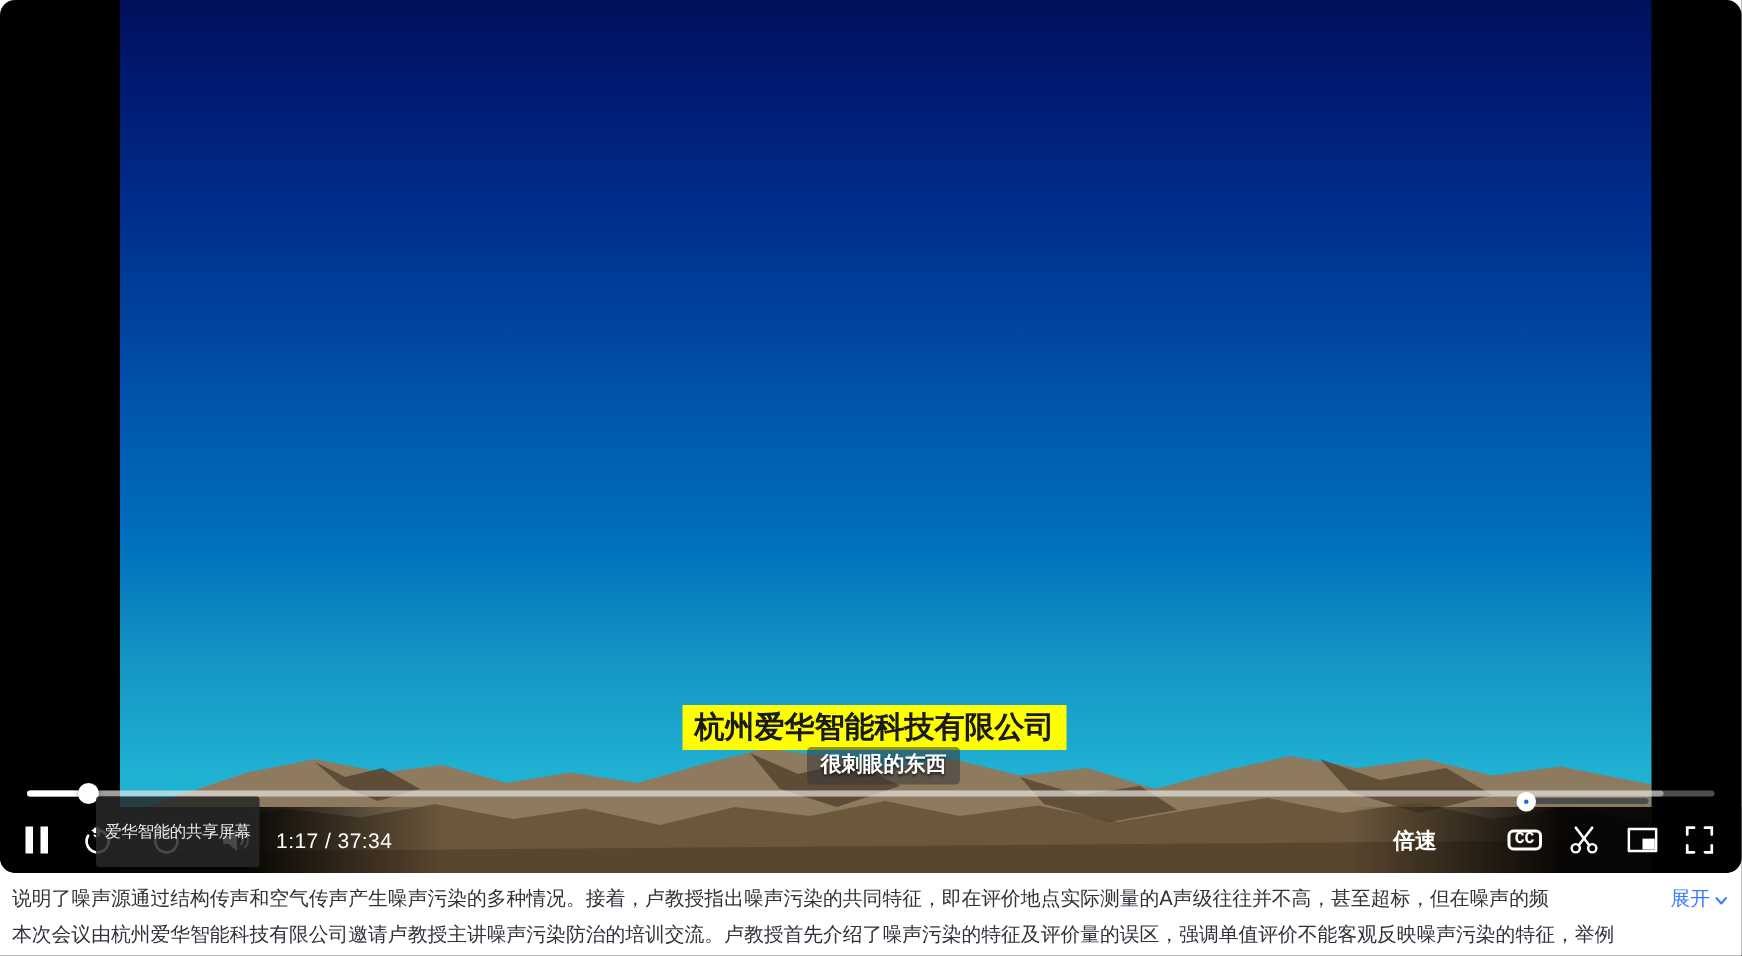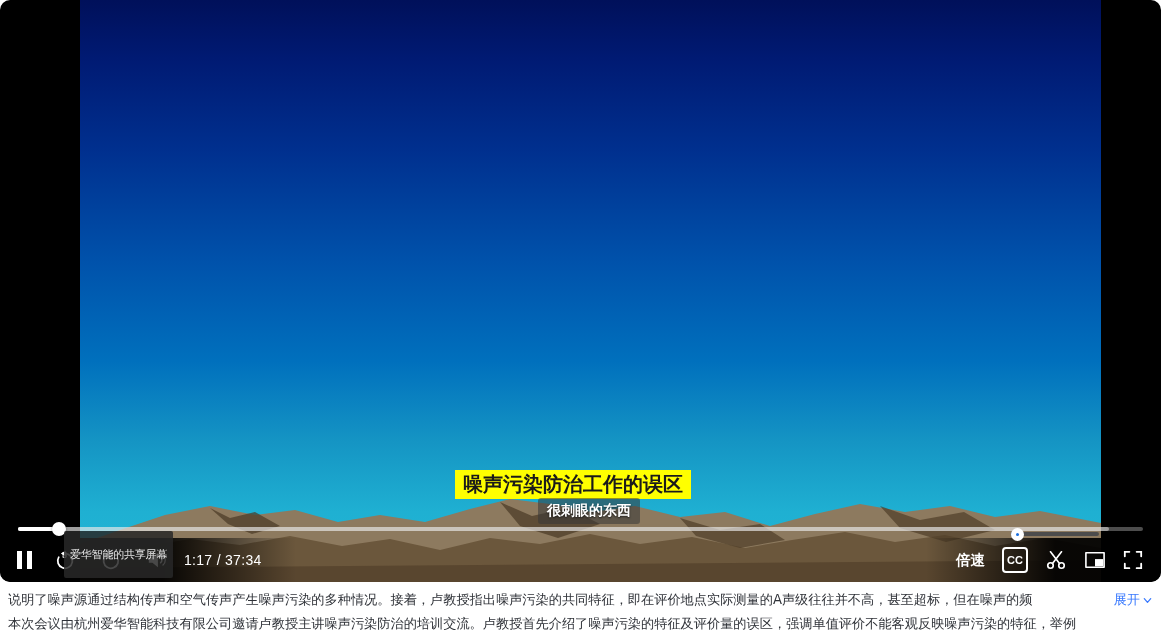--- a/index.html
+++ b/index.html
@@ -218,26 +218,27 @@
     font-weight: 700;
     white-space: nowrap;
     cursor: pointer;
   }
   #cc-badge {
     border: 2px solid #ffffff;
     border-radius: 4px;
     color: #ffffff;
     font-size: 11px;
     font-weight: 700;
-    font-family: Liberation Sans, sans-serif;
+    font-family: Liberation Mono, monospace;
     padding: 0 3px;
     line-height: 13px;
-    height: 26px;
+    height: 14px;
     display: flex; align-items: center;
     cursor: pointer;
+    margin-left: 30px;
   }
 
   
   #volume-slider {
     position: absolute;
     right: 62px; bottom: 41px;
     width: 88px; height: 14px;
     display: flex; align-items: center;
   }
   #volume-track {
@@ -329,21 +330,21 @@
       <path d="M0,86 L1021,78 L1021,100 L0,100 Z" fill="#59462f"></path>
       <path d="M130,26 L150,36 L175,30 L200,44 L172,52 L148,42 Z" fill="#4e3d28" opacity=".75"></path>
       <path d="M420,20 L452,34 L488,26 L520,42 L478,56 L440,44 Z" fill="#4e3d28" opacity=".75"></path>
       <path d="M600,36 L640,48 L680,42 L705,58 L660,66 L616,54 Z" fill="#4e3d28" opacity=".7"></path>
       <path d="M800,24 L840,38 L884,30 L915,48 L866,60 L820,46 Z" fill="#4e3d28" opacity=".7"></path>
     </svg>
 
 
 
     <div id="company-box">
-      <span class="txt">噪声污染防治工作的误区</span>
+      <span class="txt">杭州爱华智能科技有限公司</span>
     </div>
 
     <div id="danmaku">
       <span class="txt">很刺眼的东西</span>
     </div>
 
 
   </div>
 
   <div id="progress-wrap">

